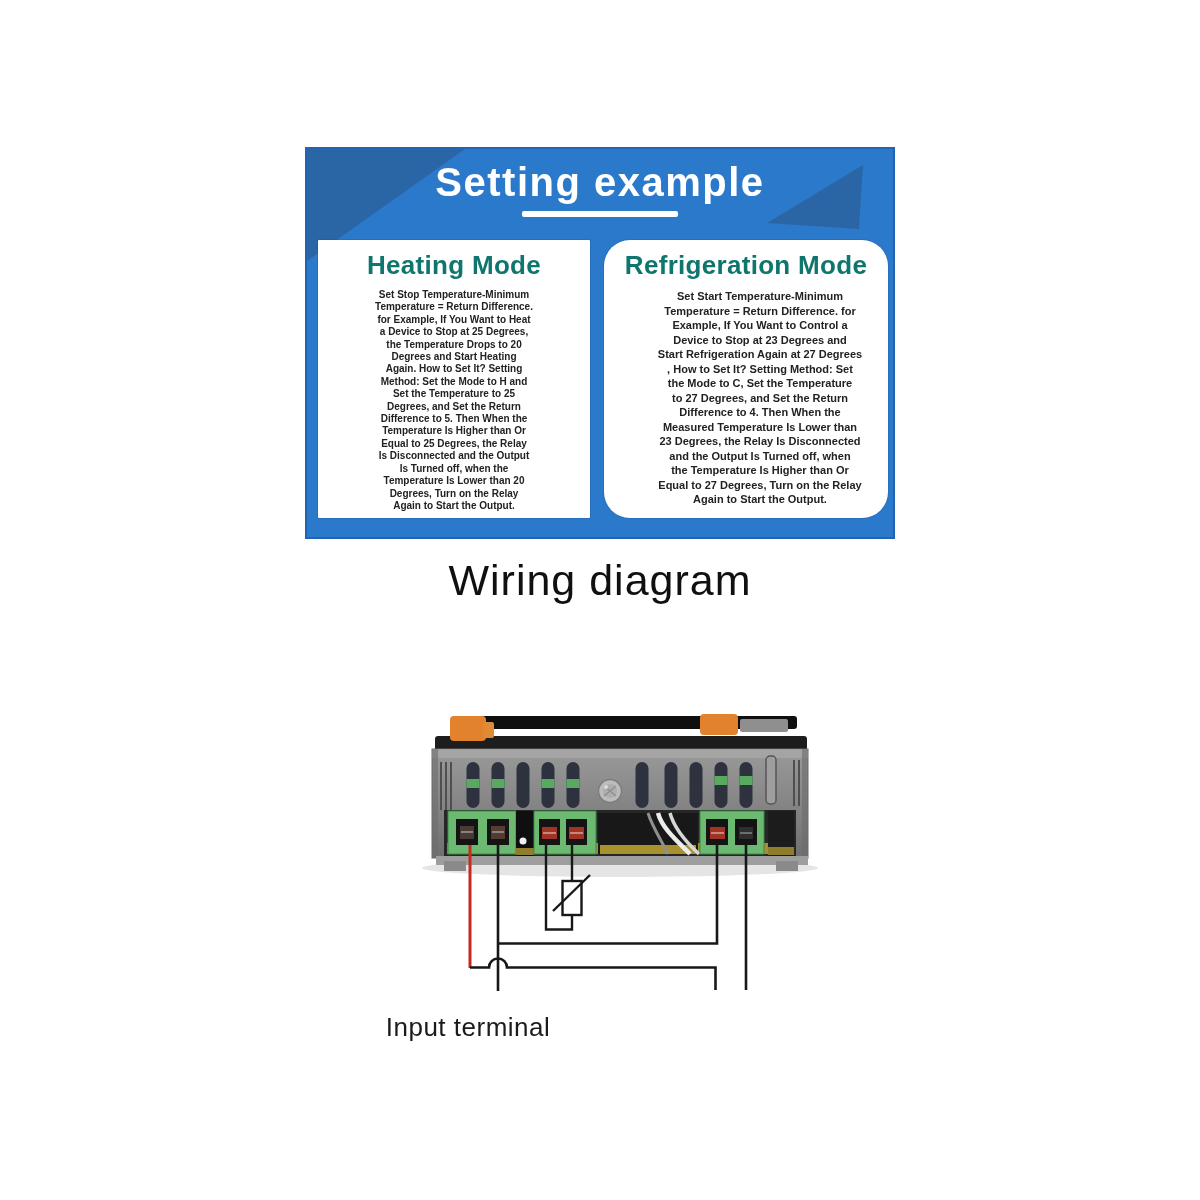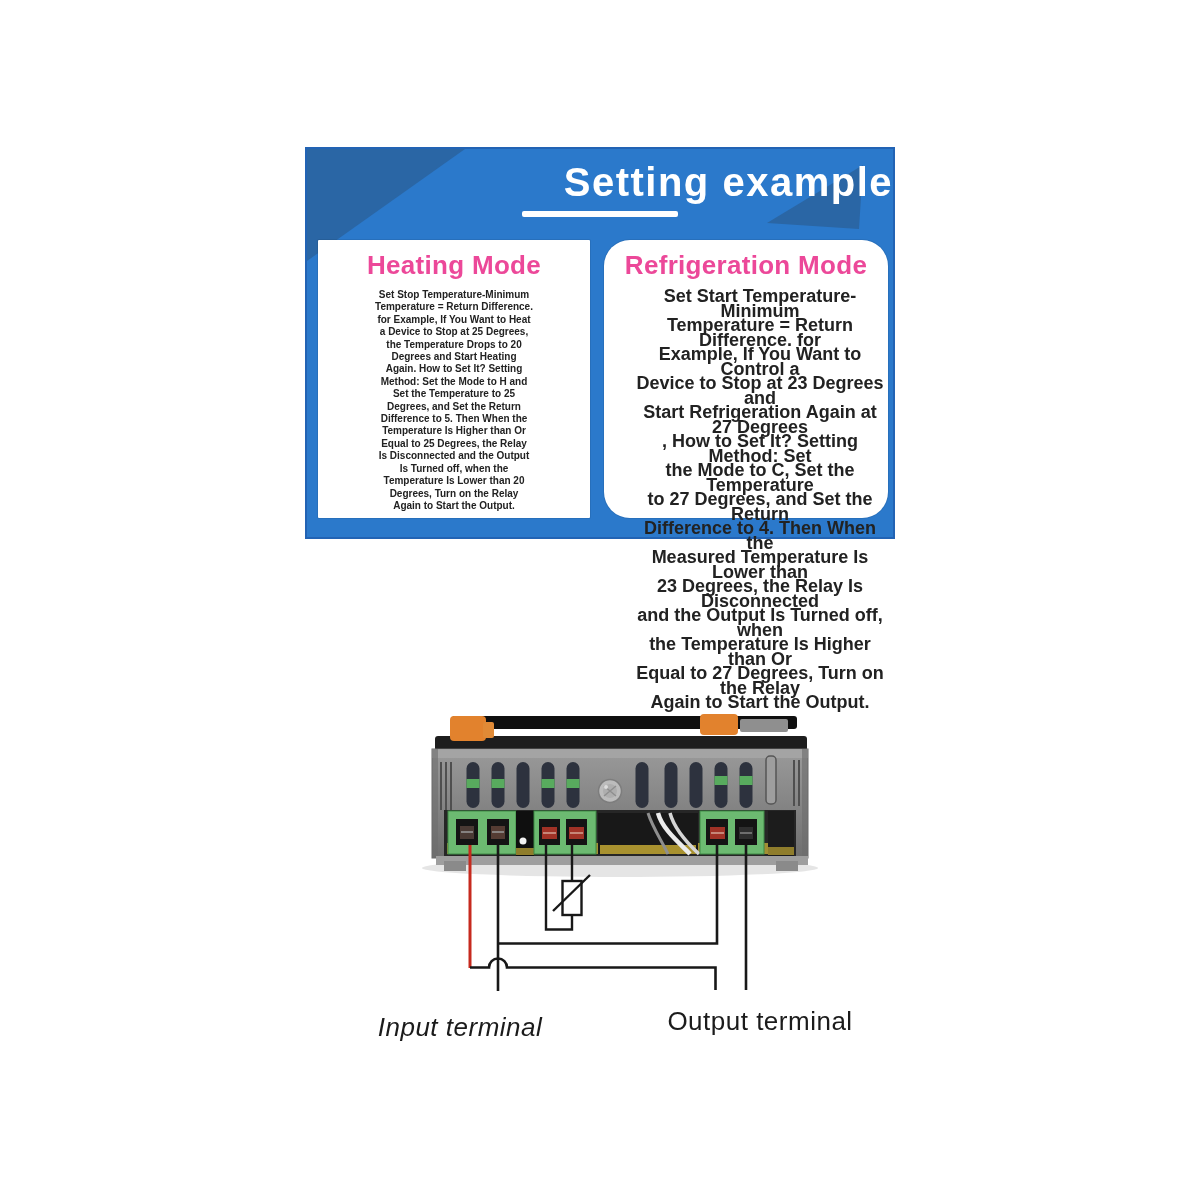--- a/index.html
+++ b/index.html
@@ -7,52 +7,52 @@
     position:relative;width:1200px;height:1200px;background:#ffffff;
     font-family:"Liberation Sans",sans-serif;overflow:hidden;
   }
   
   .panel{
     position:absolute;left:305px;top:147px;width:590px;height:392px;
     background:#2b79cb;border:2px solid #2263b4;box-sizing:border-box;
   }
   .panel-accents{position:absolute;left:0;top:0;width:100%;height:100%;pointer-events:none;}
   .panel-title{
-    position:absolute;left:0;top:11px;width:100%;text-align:right;
+    position:absolute;left:0;top:11px;width:100%;text-align:center;
     color:#ffffff;font-size:40px;font-weight:700;letter-spacing:1.5px;
   }
   .title-underline{
     position:absolute;top:62px;left:50%;transform:translateX(-50%);
     width:156px;height:6px;background:#ffffff;border-radius:2px;
   }
   .card{
     position:absolute;top:91px;height:278px;background:#ffffff;
     border-radius:1px;box-shadow:0 0 0 1px rgba(0,0,0,0.08);
     box-sizing:border-box;text-align:center;
   }
   .card-left{left:11px;width:272px;}
   .card-right{left:297px;width:284px;border-radius:26px;}
   .card-heading{
-    margin-top:10px;font-size:26px;font-weight:700;color:#ec4899;letter-spacing:.3px;
+    margin-top:10px;font-size:26px;font-weight:700;color:#0f766e;letter-spacing:.3px;
   }
   .card-body{
     white-space:pre-line;color:#222222;font-weight:700;margin-top:8px;
   }
   .card-left .card-body{font-size:10px;line-height:12.4px;}
-  .card-right .card-body{font-size:18px;line-height:14.5px;padding-left:28px;}
+  .card-right .card-body{font-size:11px;line-height:14.5px;padding-left:28px;}
   
   .wiring-title{
     position:absolute;left:0;top:556px;width:100%;text-align:center;
     font-size:43px;color:#101010;letter-spacing:1px;font-weight:400;
   }
   .diagram-svg{position:absolute;left:380px;top:690px;width:500px;height:312px;}
   .terminal-label{
     position:absolute;font-size:26px;color:#1b1b1b;text-align:center;letter-spacing:.5px;
   }
-  .input-label{left:330px;top:1012px;width:260px;font-style:italic;}
+  .input-label{left:338px;top:1012px;width:260px;}
   .output-label{left:615px;top:1006px;width:290px;}
 </style>
 </head>
 <body>
 
 <div id="canvas">
 
   <div class="panel">
     <svg class="panel-accents" viewBox="0 0 586 388">
       <polygon points="0,0 158,0 0,112" fill="#2a66a5"></polygon>
@@ -96,20 +96,21 @@
 Difference to 4. Then When the
 Measured Temperature Is Lower than
 23 Degrees, the Relay Is Disconnected
 and the Output Is Turned off, when
 the Temperature Is Higher than Or
 Equal to 27 Degrees, Turn on the Relay
 Again to Start the Output.</div>
     </div>
   </div>
 
+  <div class="wiring-title">Wiring diagram</div>
 
   <svg class="diagram-svg" viewBox="380 690 500 312">
     <defs>
       <linearGradient id="gBody" x1="0" y1="0" x2="0" y2="1">
         <stop offset="0" stop-color="#9a9a9a"></stop>
         <stop offset="0.5" stop-color="#858585"></stop>
         <stop offset="1" stop-color="#6f6f6f"></stop>
       </linearGradient>
     </defs>
 
@@ -237,15 +238,14 @@
       <g>
         <path d="M546,845 L546,929.5 L572,929.5 L572,915" stroke="#181818" stroke-width="2.4" fill="none"></path>
         <path d="M572,845 L572,881" stroke="#181818" stroke-width="2.4" fill="none"></path>
         <rect x="562.5" y="881" width="19" height="34" fill="#ffffff" stroke="#181818" stroke-width="2.4"></rect>
         <line x1="553" y1="911" x2="590" y2="875" stroke="#181818" stroke-width="2.4"></line>
       </g>
     </g>
   </svg>
 
   <div class="terminal-label input-label">Input terminal</div>
-  <div class="terminal-label output-label">Output terminal</div>
 
 </div>
 
 </body></html>

